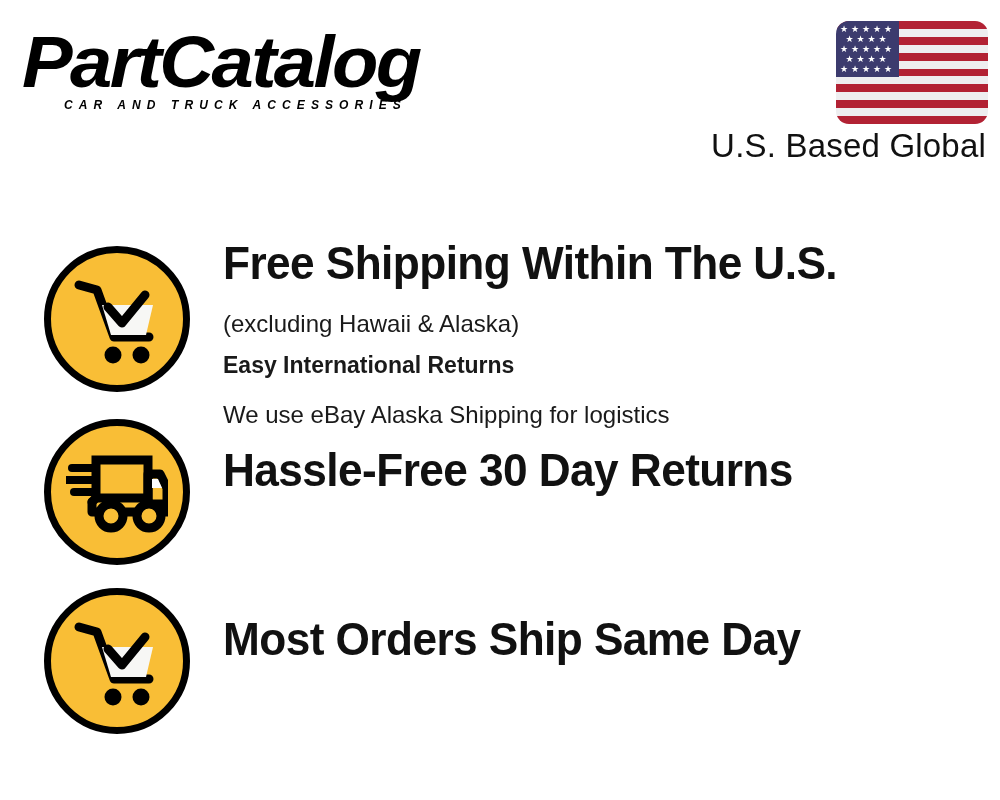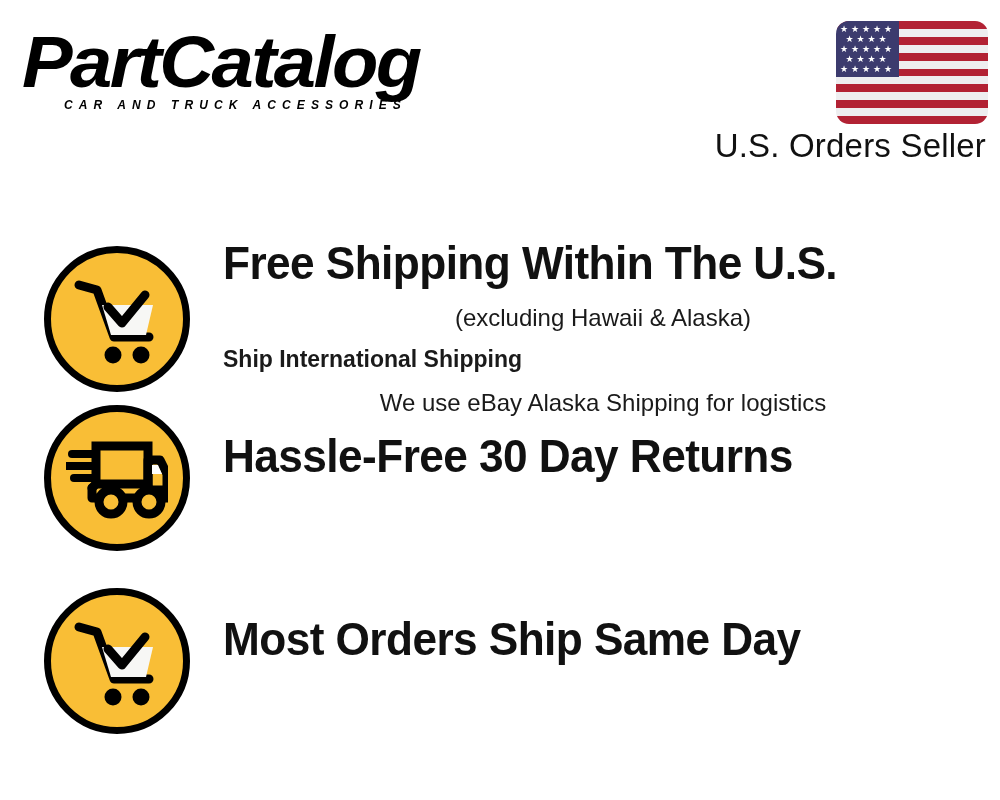--- a/index.html
+++ b/index.html
@@ -117,21 +117,21 @@
     left: 0;
     top: 236px;
     width: 1000px;
   }
   .feature {
     position: absolute;
     left: 0;
     width: 916px;
   }
   .feature-1 { top: 0px;   height: 172px; }
-  .feature-2 { top: 159px; height: 172px; padding-left: 48px; }
+  .feature-2 { top: 173px; height: 172px; padding-left: 48px; }
   .feature-3 { top: 342px; height: 172px; }
 
   .badge {
     position: absolute;
     left: 44px;
     top: 10px;
     width: 146px;
     height: 146px;
     border-radius: 50%;
     background: #f9be36;
@@ -170,22 +170,21 @@
     color: #1a1a1a;
     margin-top: 4px;
     white-space: nowrap;
   }
   .subline.bold {
     font-weight: bold;
     font-size: 23px;
     margin-top: 12px;
   }
   .subline.plain {
-    margin-top: 14px;
-    text-align: center;
+    margin-top: 20px;
   }
 
   .f1-text { top: 2px; }
   .f2-text { top: 36px; }
   .f3-text { top: 36px; }
 </style>
 </head>
 <body>
 
 <div class="header">
@@ -236,40 +235,40 @@
 
         <span class="star" style="left:4px;  top:44px"></span>
         <span class="star" style="left:15px; top:44px"></span>
         <span class="star" style="left:26px; top:44px"></span>
         <span class="star" style="left:37px; top:44px"></span>
         <span class="star" style="left:48px; top:44px"></span>
       </div>
     </div>
   </div>
 
-  <div class="seller-text">U.S. Orders Seller</div>
+  <div class="seller-text">U.S. Based Global</div>
 </div>
 
 <div class="features">
 
   <div class="feature feature-1">
     <div class="badge">
       <svg width="100" height="96" viewBox="0 0 100 96" aria-hidden="true">
         <path d="M12 14 L30 19 L47 66 L82 66" fill="none" stroke="#000" stroke-width="9" stroke-linecap="round" stroke-linejoin="round"></path>
         <path d="M35 34 L86 34 L79 64 L44 64 Z" fill="#f7f7f5" stroke="none"></path>
         <path d="M35 34 L86 34 L79 64 L44 64 Z" fill="none" stroke="#000" stroke-width="0"></path>
         <path d="M41 36 L55 52 L78 24" fill="none" stroke="#000" stroke-width="9" stroke-linecap="round" stroke-linejoin="round"></path>
         <circle cx="46" cy="84" r="8.5" fill="#000"></circle>
         <circle cx="74" cy="84" r="8.5" fill="#000"></circle>
       </svg>
     </div>
     <div class="feature-text f1-text">
       <div class="headline">Free Shipping Within The U.S.</div>
       <div class="subline plain">(excluding Hawaii &amp; Alaska)</div>
-      <div class="subline bold">Ship International Shipping</div>
+      <div class="subline bold">Easy International Returns</div>
       <div class="subline plain">We use eBay Alaska Shipping for logistics</div>
     </div>
   </div>
 
   <div class="feature feature-2">
     <div class="badge">
       <svg width="102" height="84" viewBox="0 0 102 84" aria-hidden="true">
         <rect x="30" y="10" width="52" height="38" fill="none" stroke="#000" stroke-width="9"></rect>
         <path d="M82 24 L94 24 L101 38 L101 54 L82 54 Z" fill="none" stroke="#000" stroke-width="9" stroke-linejoin="round"></path>
         <path d="M86 29 L92 29 L96 38 L86 38 Z" fill="#ffffff" stroke="none"></path>

